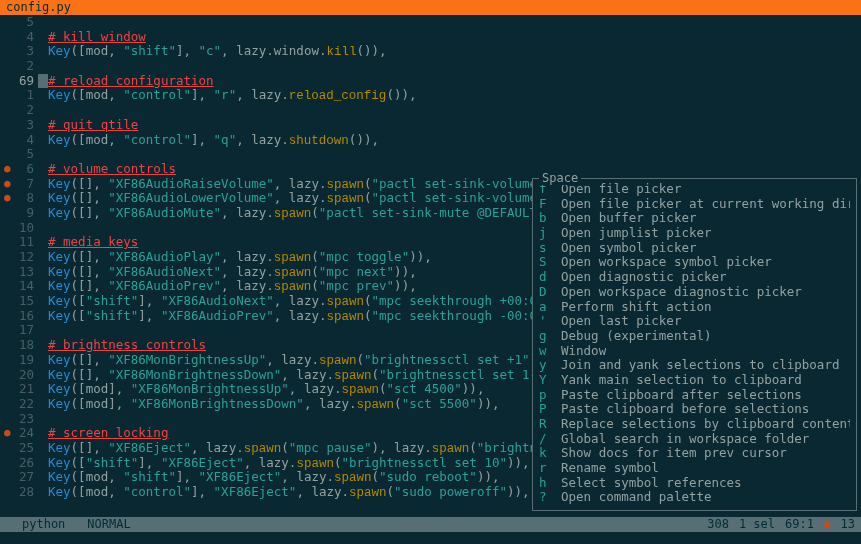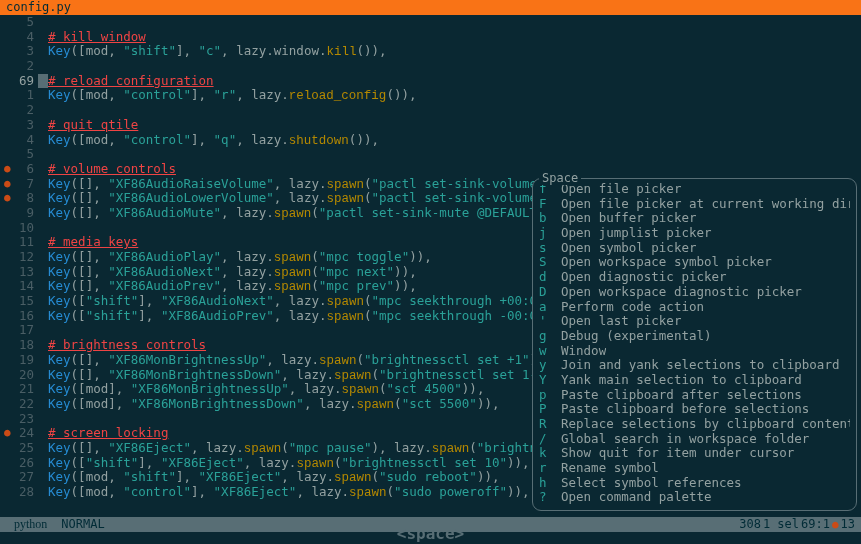--- a/index.html
+++ b/index.html
@@ -65,21 +65,21 @@
   .c-id    { color: #93a1a1; }
   .c-call  { color: #b58900; font-family: Liberation Mono, monospace; }
 
   .popup {
     position: absolute;
     top: 163px;
     left: 532px;
     width: 325px;
     background: #0a2832;
     border: 1px solid #586e75;
-    border-radius: 9px;
+    border-radius: 0;
     padding: 0;
   }
   .popup-title {
     position: absolute;
     top: -8px;
     left: 6px;
     background: #0a2832;
     padding: 0 3px;
     color: #93a1a1;
     font-size: 12px;
@@ -94,35 +94,34 @@
     bottom: 12px;
     left: 0;
     right: 0;
     height: 15px;
     line-height: 15px;
     background: #586e75;
     color: #002b36;
     display: flex;
     font-size: 12px;
   }
-  .statusbar .left { padding: 0 14px; font-family: Liberation Serif, serif; }
+  .statusbar .left { padding: 0 22px; }
   .statusbar .center { flex: 1; }
-  .statusbar .right { padding: 0 6px; display: flex; gap: 2px; align-items: center; }
+  .statusbar .right { padding: 0 6px; display: flex; gap: 10px; align-items: center; }
   .statusbar .dot { color: #cb4b16; font-size: 11px; }
   .cmdline {
     position: absolute;
-    bottom: 4px;
+    bottom: 16px;
     left: 0;
     right: 0;
     height: 12px;
     line-height: 12px;
     text-align: center;
     color: #586e75;
-    font-size: 16px;
-    font-weight: bold;
+    font-size: 13px;
   }
 </style>
 </head>
 <body>
 
 <div class="titlebar">
   <span>config.py</span>
 </div>
 
 <div class="editor">
@@ -228,21 +227,21 @@
         <div class="popup-row">
           <span class="popup-key">d</span>
           <span class="popup-desc">Open diagnostic picker</span>
         </div>
         <div class="popup-row">
           <span class="popup-key">D</span>
           <span class="popup-desc">Open workspace diagnostic picker</span>
         </div>
         <div class="popup-row">
           <span class="popup-key">a</span>
-          <span class="popup-desc">Perform code action</span>
+          <span class="popup-desc">Perform shift action</span>
         </div>
         <div class="popup-row">
           <span class="popup-key">'</span>
           <span class="popup-desc">Open last picker</span>
         </div>
         <div class="popup-row">
           <span class="popup-key">g</span>
           <span class="popup-desc">Debug (experimental)</span>
         </div>
         <div class="popup-row">
@@ -268,21 +267,21 @@
         <div class="popup-row">
           <span class="popup-key">R</span>
           <span class="popup-desc">Replace selections by clipboard content</span>
         </div>
         <div class="popup-row">
           <span class="popup-key">/</span>
           <span class="popup-desc">Global search in workspace folder</span>
         </div>
         <div class="popup-row">
           <span class="popup-key">k</span>
-          <span class="popup-desc">Show quit for item under cursor</span>
+          <span class="popup-desc">Show docs for item prev cursor</span>
         </div>
         <div class="popup-row">
           <span class="popup-key">r</span>
           <span class="popup-desc">Rename symbol</span>
         </div>
         <div class="popup-row">
           <span class="popup-key">h</span>
           <span class="popup-desc">Select symbol references</span>
         </div>
         <div class="popup-row">

